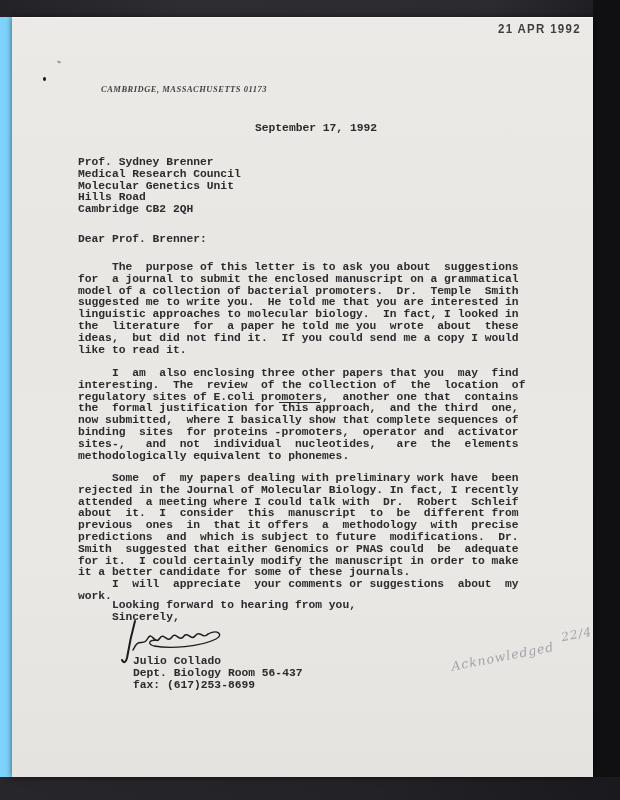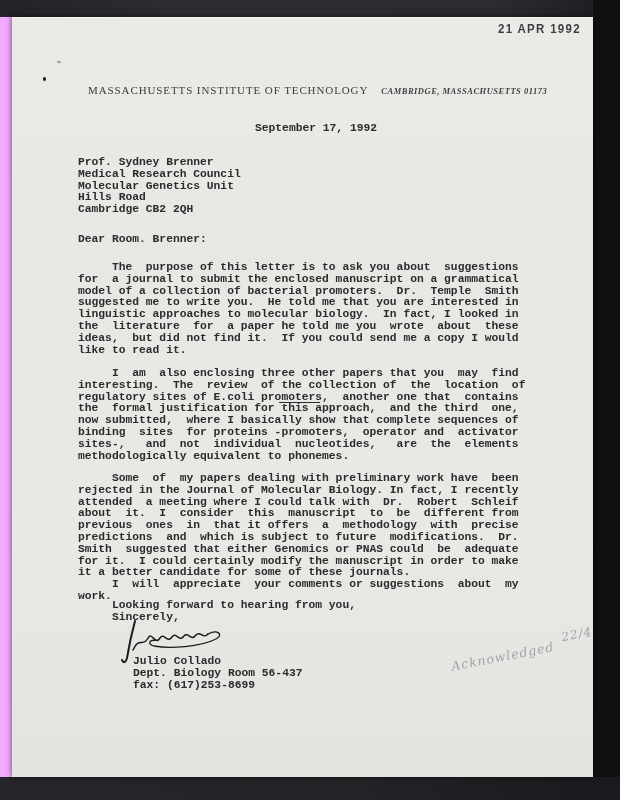--- a/index.html
+++ b/index.html
@@ -1,17 +1,17 @@
 <!DOCTYPE html>
 <html><head>
 <meta charset="utf-8">
 <style>
   html,body{margin:0;padding:0;background:#101013;}
   .scene{position:relative;width:620px;height:800px;overflow:hidden;
-         background:#f0abfc;font-family:"Liberation Sans",sans-serif;}
+         background:#7dd3fc;font-family:"Liberation Sans",sans-serif;}
   .band-top{position:absolute;left:0;top:0;width:620px;height:17px;
             background:linear-gradient(90deg,#232327,#2e2e32 30%,#2c2c30 80%,#1c1c20);}
   .band-right{position:absolute;left:593px;top:0;width:27px;height:800px;background:#101013;}
   .band-bottom{position:absolute;left:0;top:777px;width:620px;height:23px;
                background:linear-gradient(90deg,#26262b,#232327 60%,#1a1a1e);}
   .paper{position:absolute;left:12px;top:17px;width:581px;height:760px;
          background:linear-gradient(180deg,#eceae7 0%,#e9e7e4 30%,#eae8e5 70%,#e5e3e0 100%);
          box-shadow:0 0 6px rgba(0,0,0,.6), inset 0 1px 0 #f6f5f2;}
   .tw{position:absolute;margin:0;white-space:pre;
       font-family:"Liberation Mono",monospace;font-size:11.3px;line-height:11.8px;
@@ -50,33 +50,32 @@
 <div class="scene">
   <div class="band-top"></div>
   <div class="band-right"></div>
   <div class="band-bottom"></div>
 
   <div class="paper">
 
     <div class="stamp">21 APR 1992</div>
 
     <div class="letterhead">
-      <span class="lh-main">MASSACHUSETTS INSTITUTE OF TECHNOLOGY</span>
       <span class="lh-sub">CAMBRIDGE, MASSACHUSETTS 01173</span>
     </div>
 
     <pre class="tw date">September 17, 1992</pre>
 
     <pre class="tw recipient">Prof. Sydney Brenner
 Medical Research Council
 Molecular Genetics Unit
 Hills Road
 Cambridge CB2 2QH</pre>
 
-    <pre class="tw salutation">Dear Room. Brenner:</pre>
+    <pre class="tw salutation">Dear Prof. Brenner:</pre>
 
     <pre class="tw p1">     The  purpose of this letter is to ask you about  suggestions
 for  a journal to submit the enclosed manuscript on a grammatical
 model of a collection of bacterial promoters.  Dr.  Temple  Smith
 suggested me to write you.  He told me that you are interested in
 linguistic approaches to molecular biology.  In fact, I looked in
 the  literature  for  a paper he told me you  wrote  about  these
 ideas,  but did not find it.  If you could send me a copy I would
 like to read it.</pre>
 

